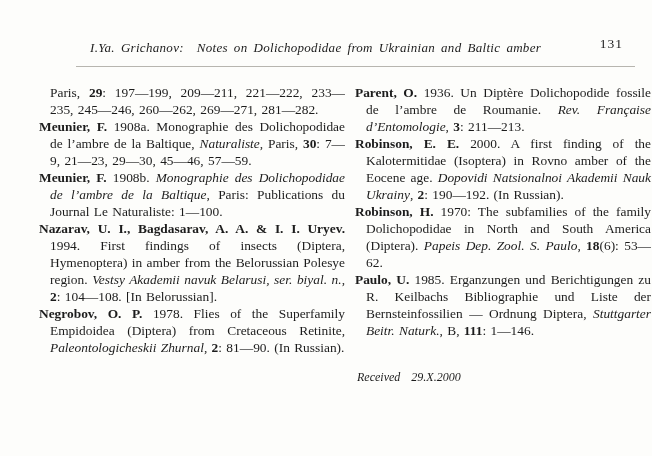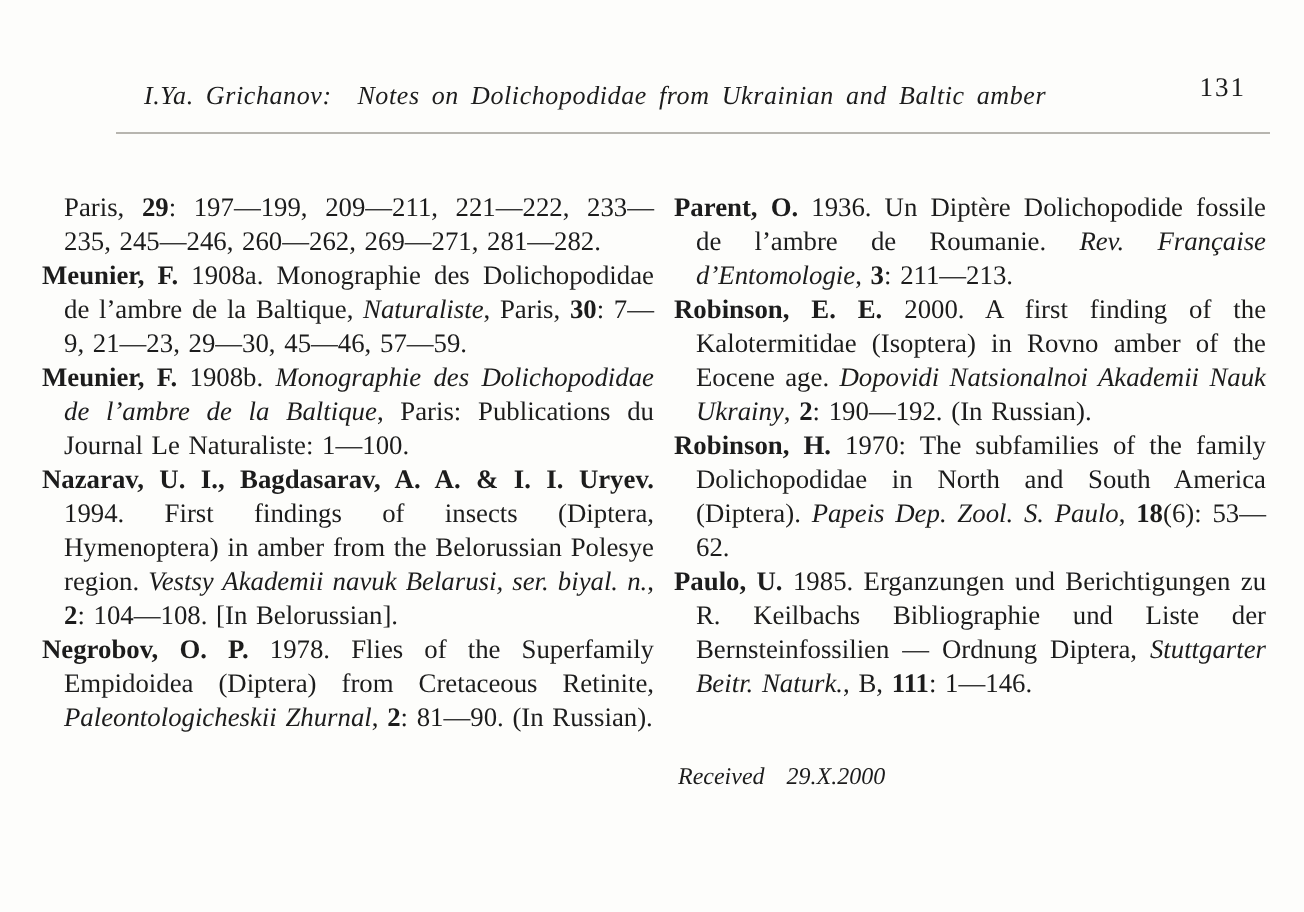--- a/index.html
+++ b/index.html
@@ -11,20 +11,21 @@
     height: 456px;
     background: #fdfdfb;
     font-family: "Liberation Serif", "DejaVu Serif", serif;
     color: #1c1c1c;
     overflow: hidden;
     position: relative;
   }
   .page {
     position: absolute;
     inset: 0;
+    margin-left: 18px;
   }
   .running-title {
     position: absolute;
     left: 72px;
     top: 40px;
     font-size: 13px;
     font-style: italic;
     letter-spacing: 0.3px;
     word-spacing: 2.5px;
     white-space: nowrap;
@@ -39,21 +40,21 @@
   .header-rule {
     position: absolute;
     left: 58px;
     right: 17px;
     top: 66px;
     border-top: 1px solid #b7b5af;
     height: 0;
   }
   .columns {
     position: absolute;
-    top: 95px;
+    top: 84px;
     left: 21px;
     width: 612px;
     display: flex;
     gap: 10px;
   }
   .col {
     font-size: 13.4px;
     line-height: 17px;
   }
   .col-left  { width: 306px; }

